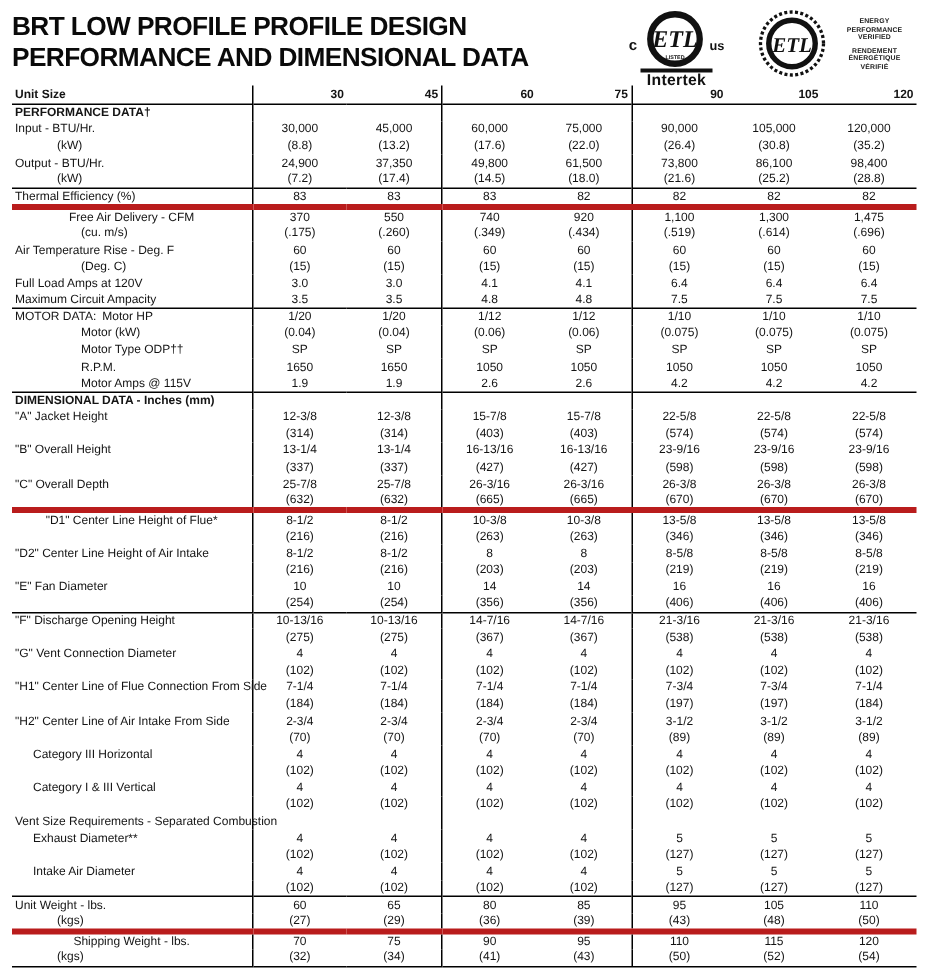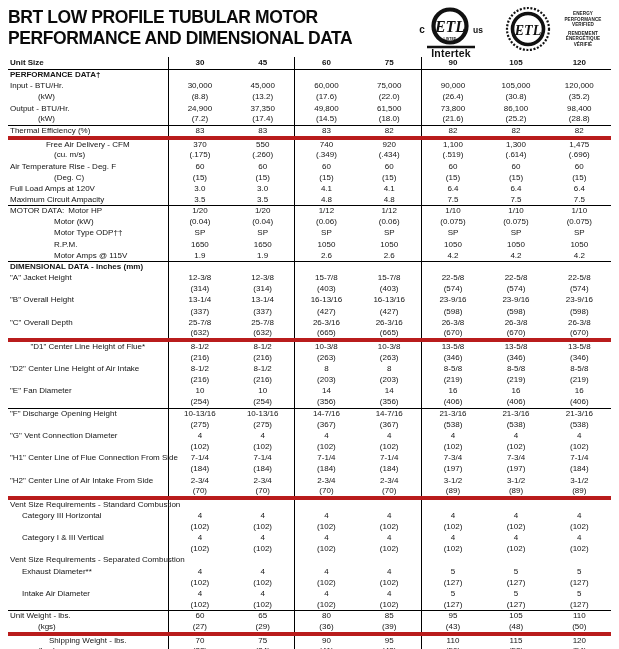--- a/index.html
+++ b/index.html
@@ -25,38 +25,38 @@
   table { border-collapse:collapse; width:603px; table-layout:fixed; margin-top:3px; }
   col.lblcol { width:160px; }
   col.datacol { width:63.28px; }
   td {
     font-size:8px; line-height:10px; height:11.16px;
     padding:0 2px; text-align:center; vertical-align:middle;
     white-space:nowrap; color:#141414;
   }
   thead td { height:12.5px; }
   td.lbl { text-align:left; padding-left:2px;margin-left:10px; }
-  .b { font-weight:bold; }
+  .b { font-weight:bold;text-align:right; }
   td:nth-child(2), td:nth-child(4), td:nth-child(6) { border-left:1px solid #000; }
   tr.rule-h td { border-top:1.8px solid #000; }
   tr.rule-t td { border-top:4px solid #b91c1c;text-align:center; }
   tbody tr:last-child td { border-bottom:1.6px solid #000; }
   .i1 { padding-left:14px !important; }
   .i2 { padding-left:30px !important; }
   .i3 { padding-left:46px !important; }
   .pre { font-weight:normal; margin-right:4px;text-align:right; }
 </style>
 </head>
 <body>
 
 <div class="page">
 
   <div class="hdr-zone">
     <div class="title">
-      <div>BRT LOW PROFILE TUBULAR MOTOR</div>
+      <div>BRT LOW PROFILE PROFILE DESIGN</div>
       <div>PERFORMANCE AND DIMENSIONAL DATA</div>
     </div>
 
     <div class="logos">
 
       <svg width="80" height="52" viewBox="0 0 80 52">
         <circle cx="38" cy="20" r="16.5" fill="none" stroke="#111" stroke-width="4.2"></circle>
         <text x="38" y="25.5" text-anchor="middle" font-size="16" font-weight="bold" font-style="italic" font-family="Liberation Serif, serif" fill="#111">ETL</text>
         <text x="38" y="33.5" text-anchor="middle" font-size="3.6" font-weight="bold" fill="#111">LISTED</text>
         <text x="10" y="27" text-anchor="middle" font-size="10" font-weight="bold" fill="#111">c</text>
@@ -481,30 +481,20 @@
         <tr>
           <td class="lbl"></td>
           <td>(70)</td>
           <td>(70)</td>
           <td>(70)</td>
           <td>(70)</td>
           <td>(89)</td>
           <td>(89)</td>
           <td>(89)</td>
         </tr>
-        <tr class="rule-t">
-          <td class="lbl">Vent Size Requirements - Standard Combustion</td>
-          <td></td>
-          <td></td>
-          <td></td>
-          <td></td>
-          <td></td>
-          <td></td>
-          <td></td>
-        </tr>
         <tr>
           <td class="lbl i1">Category III Horizontal</td>
           <td>4</td>
           <td>4</td>
           <td>4</td>
           <td>4</td>
           <td>4</td>
           <td>4</td>
           <td>4</td>
         </tr>

